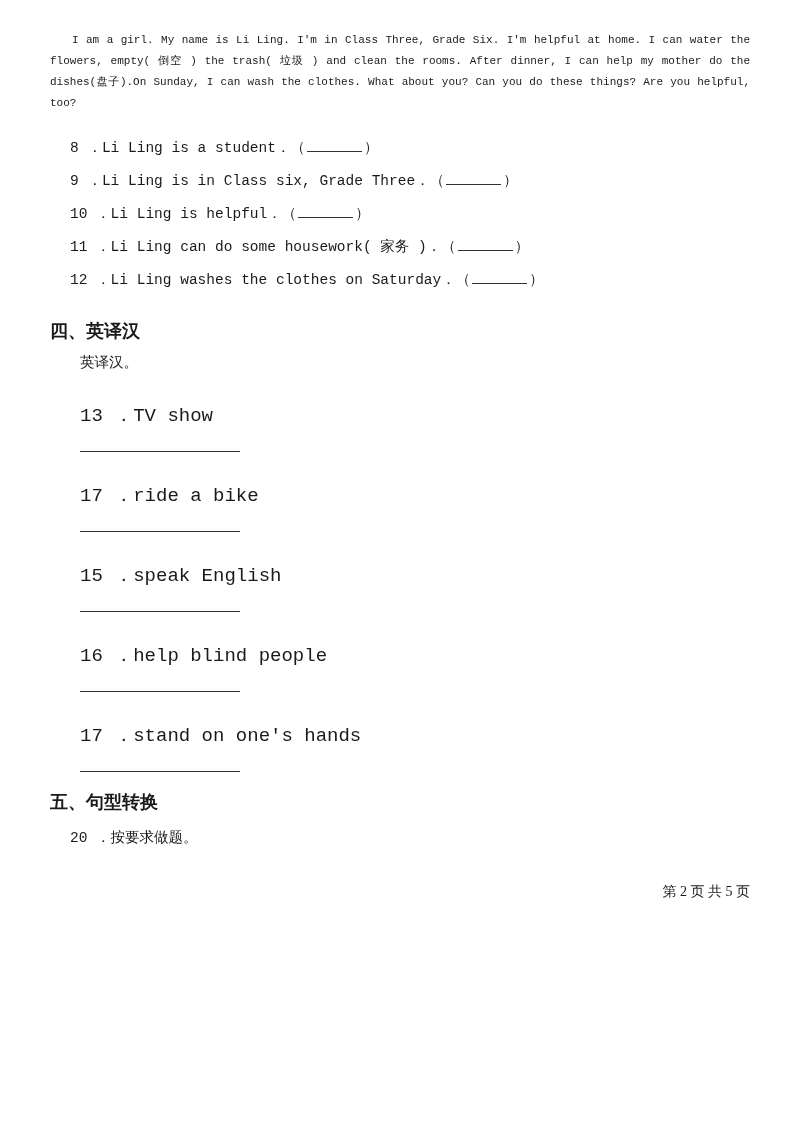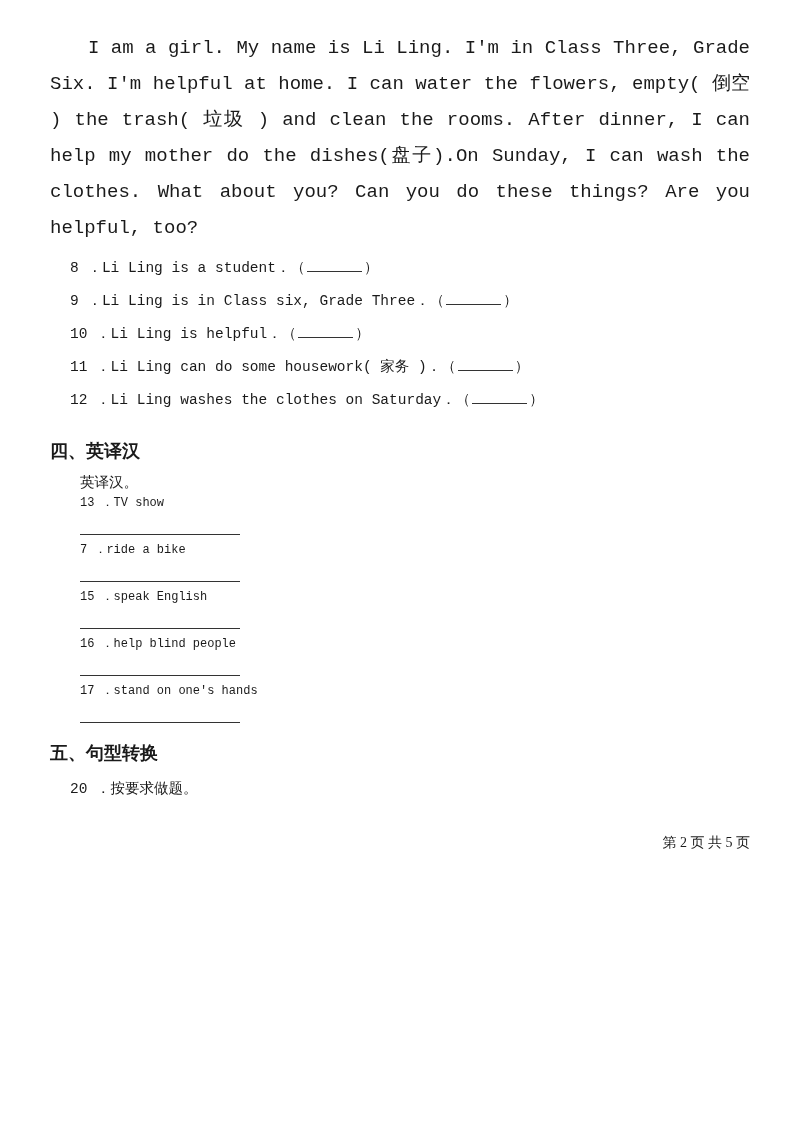--- a/index.html
+++ b/index.html
@@ -14,22 +14,22 @@
       font-size: 15px;
       color: #1a1a1a;
       width: 800px;
       min-height: 1132px;
       padding: 30px 50px 40px 50px;
     }
 
     .passage {
       line-height: 1.9;
       text-align: justify;
-      margin-bottom: 7px;
-      font-size: 19px;
+      margin-bottom: 20px;
+      font-size: 11px;
     }
 
     .passage p {
       text-indent: 2em;
     }
 
     .questions-section {
       margin-bottom: 24px;
     }
 
@@ -49,22 +49,22 @@
 
     .section-intro {
       padding-left: 30px;
       margin-bottom: 0;
       font-size: 14.5px;
       font-family: 'SimSun', 'STSong', serif;
     }
 
     .translation-item {
       padding-left: 30px;
-      margin-top: 2px;
-      font-size: 12px;
+      margin-top: 30px;
+      font-size: 19px;
     }
 
     .answer-line {
       border-bottom: 1px solid #333;
       width: 160px;
       height: 20px;
       margin-top: 4px;
       margin-left: 30px;
       margin-bottom: 6px;
     }
@@ -112,21 +112,21 @@
 <div class="section-header">四、英译汉</div>
 
 <div class="section-intro">英译汉。</div>
 
 <div>
   <div class="translation-item">13 ．TV show</div>
   <div class="answer-line"></div>
 </div>
 
 <div>
-  <div class="translation-item">7 ．ride a bike</div>
+  <div class="translation-item">17 ．ride a bike</div>
   <div class="answer-line"></div>
 </div>
 
 <div>
   <div class="translation-item">15 ．speak English</div>
   <div class="answer-line"></div>
 </div>
 
 <div>
   <div class="translation-item">16 ．help blind people</div>

